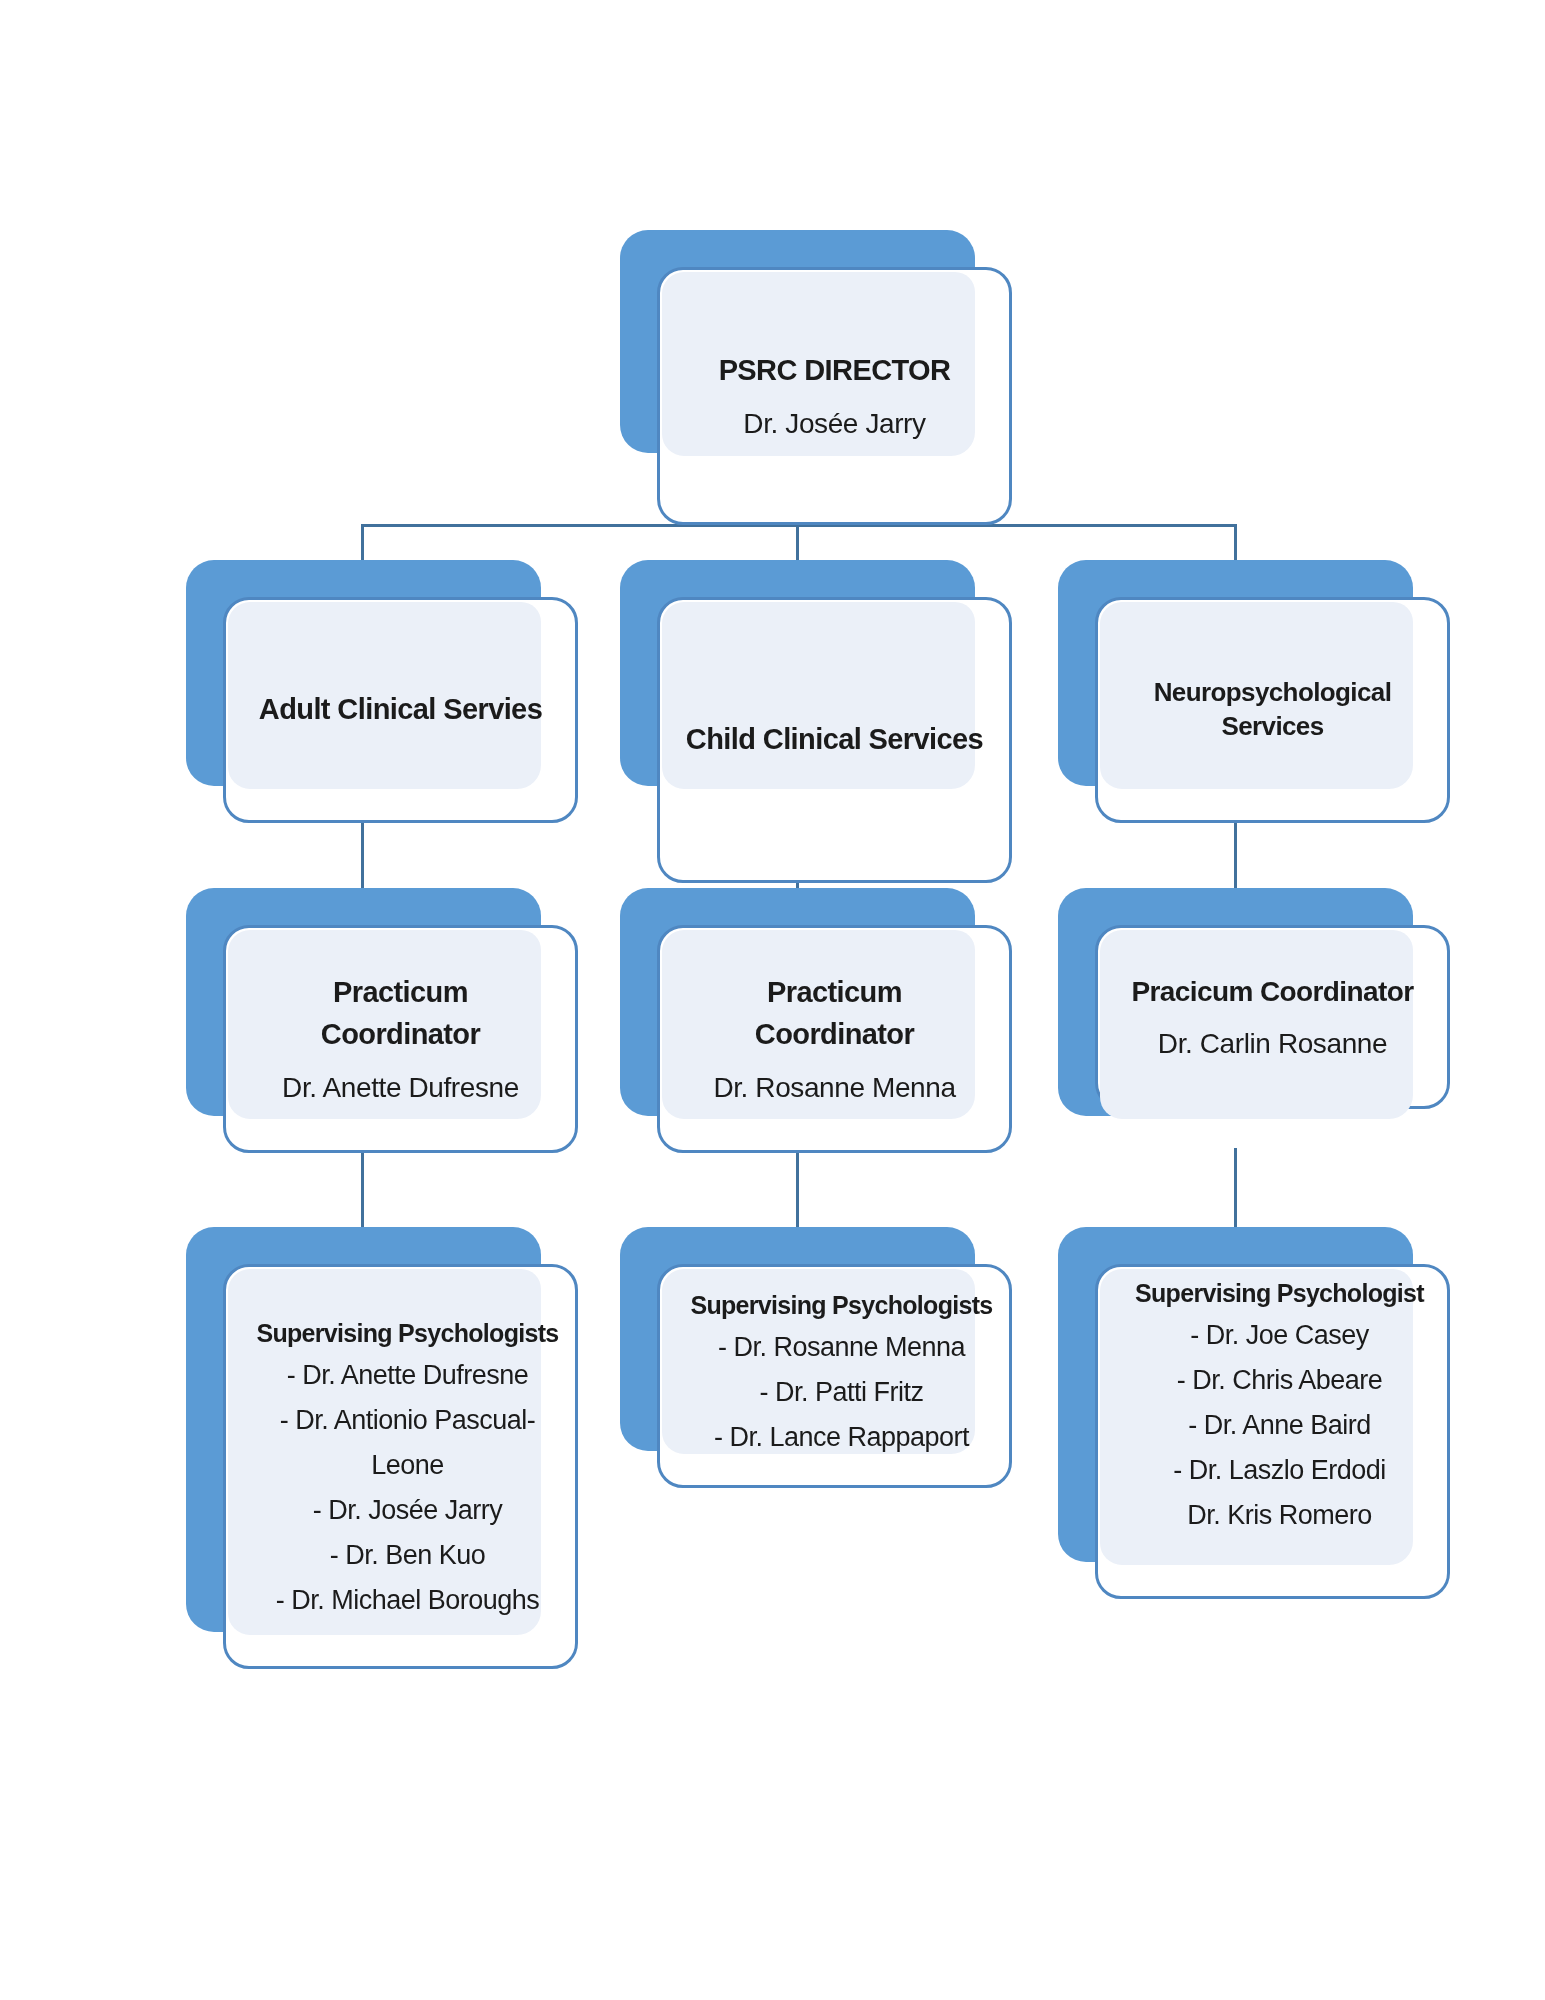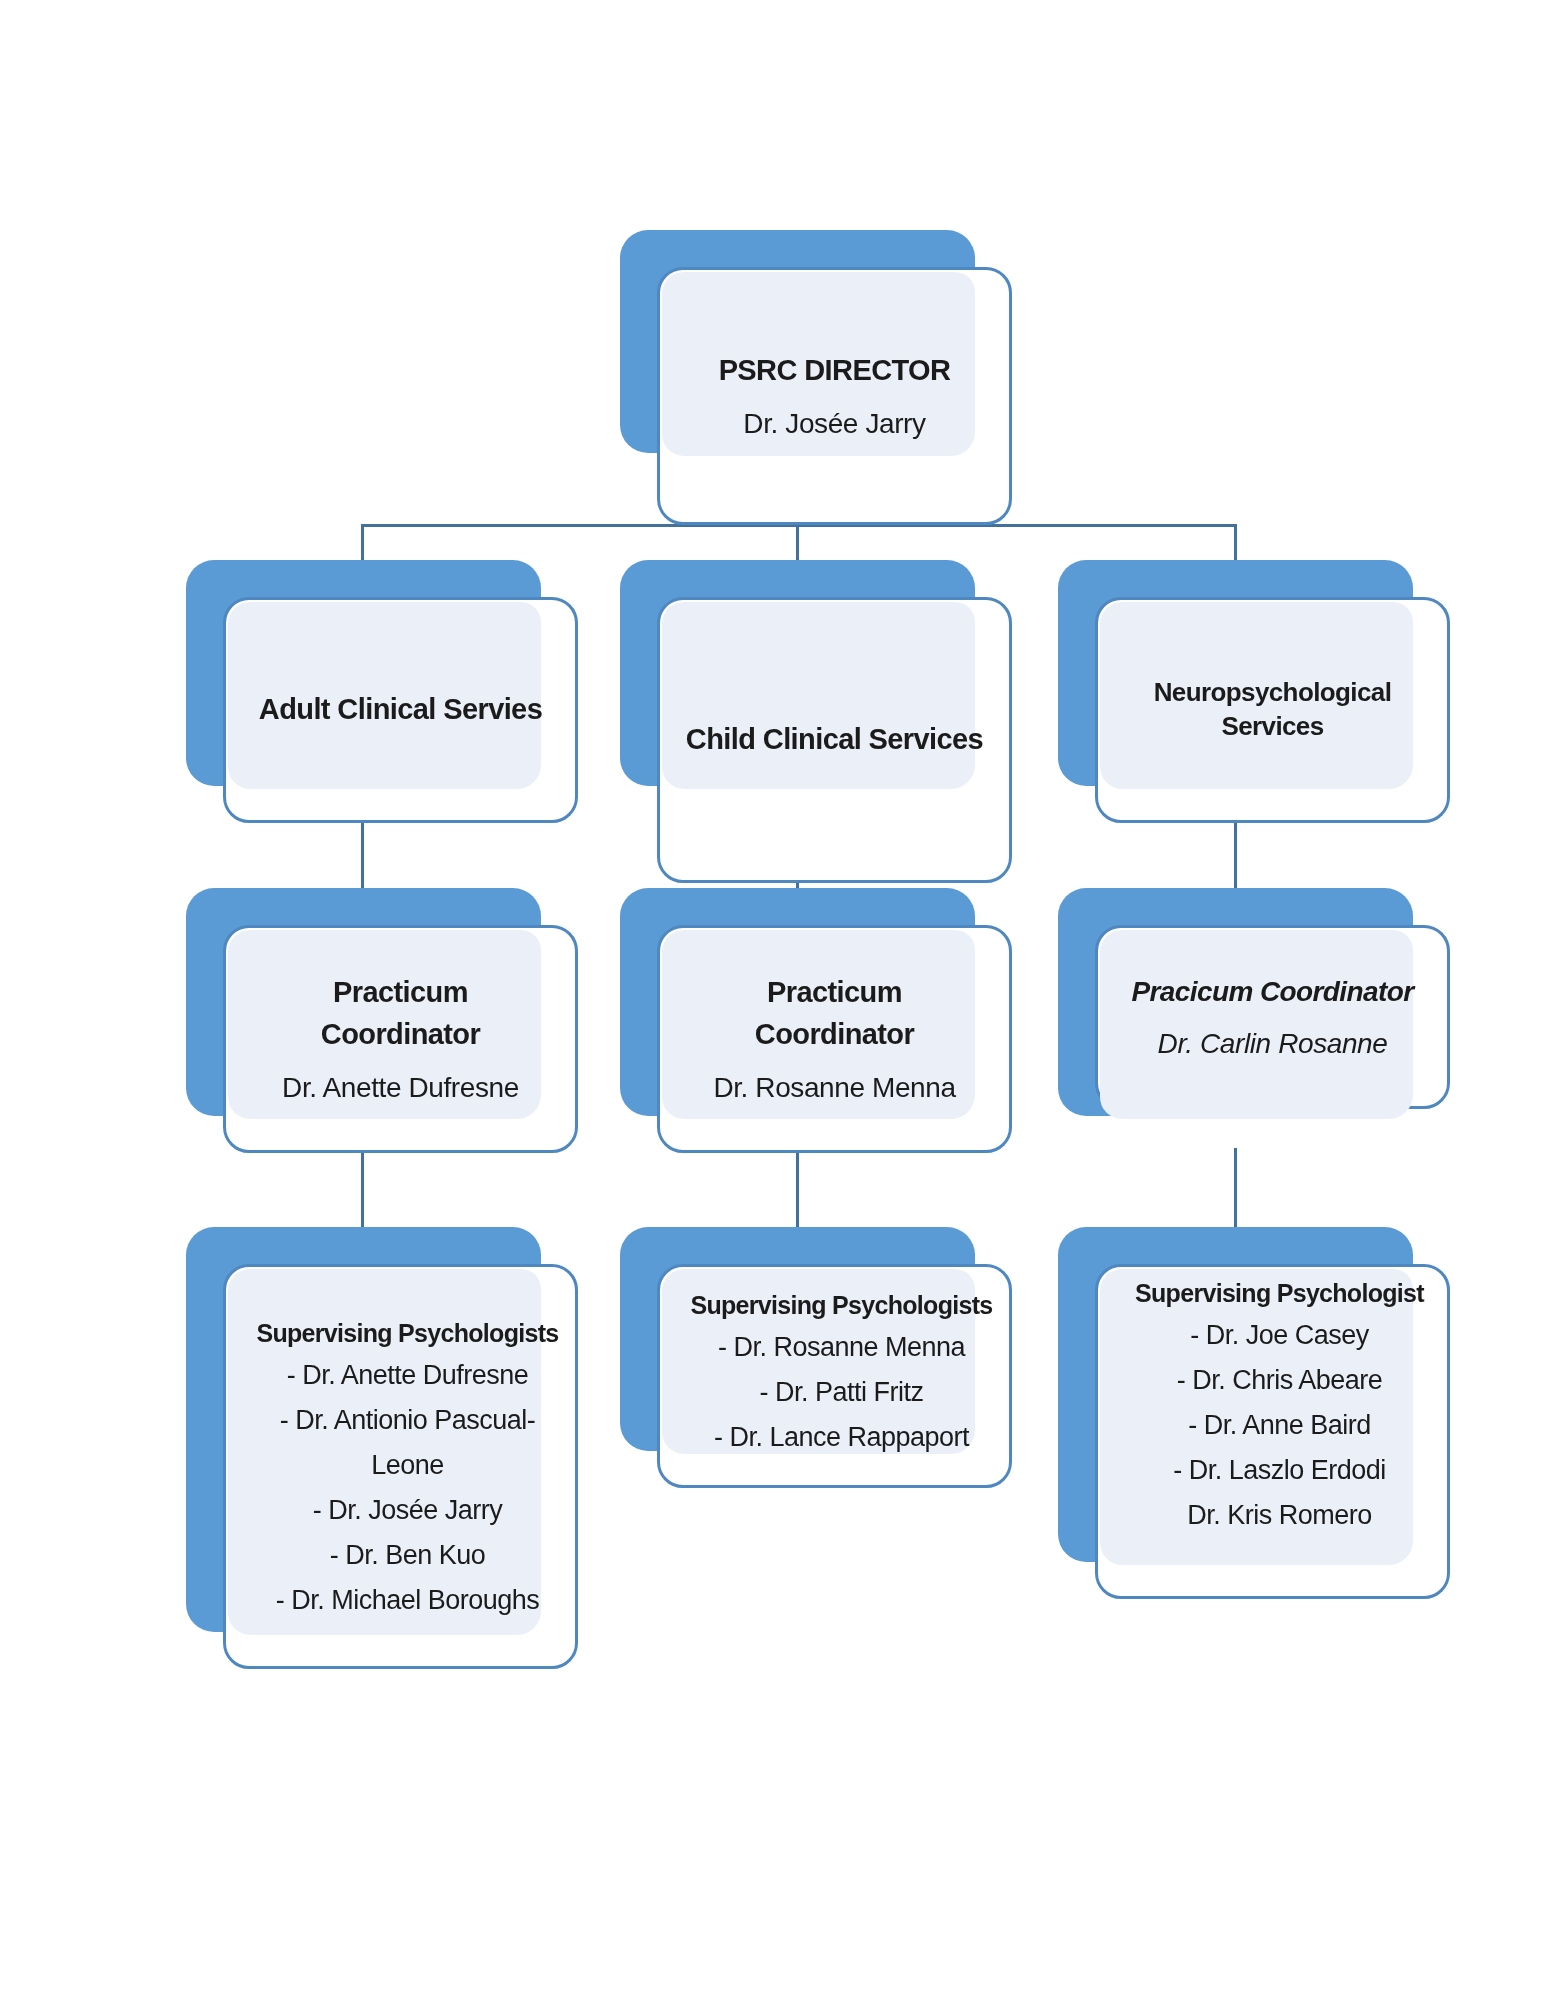--- a/index.html
+++ b/index.html
@@ -114,21 +114,21 @@
       <div class="content gap12">
         <div class="title">Practicum</div>
         <div class="title">Coordinator</div>
         <div class="name name-mt">Dr. Rosanne Menna</div>
       </div>
     </div>
   </div>
 
   <div class="group" style="left:1058px;top:888px;">
     <div class="shadow" style="width:355px;height:228px;"></div>
-    <div class="card" style="width:355px;height:184px;font-style:italic;">
+    <div class="card" style="width:355px;height:184px;">
       <div class="fill" style="width:313px;height:189px;"></div>
       <div class="content gap12">
         <div class="title" style="font-size:28px;">Pracicum Coordinator</div>
         <div class="name name-mt">Dr. Carlin Rosanne</div>
       </div>
     </div>
   </div>
 
   <div class="group" style="left:186px;top:1227px;">
     <div class="shadow" style="width:355px;height:405px;"></div>

